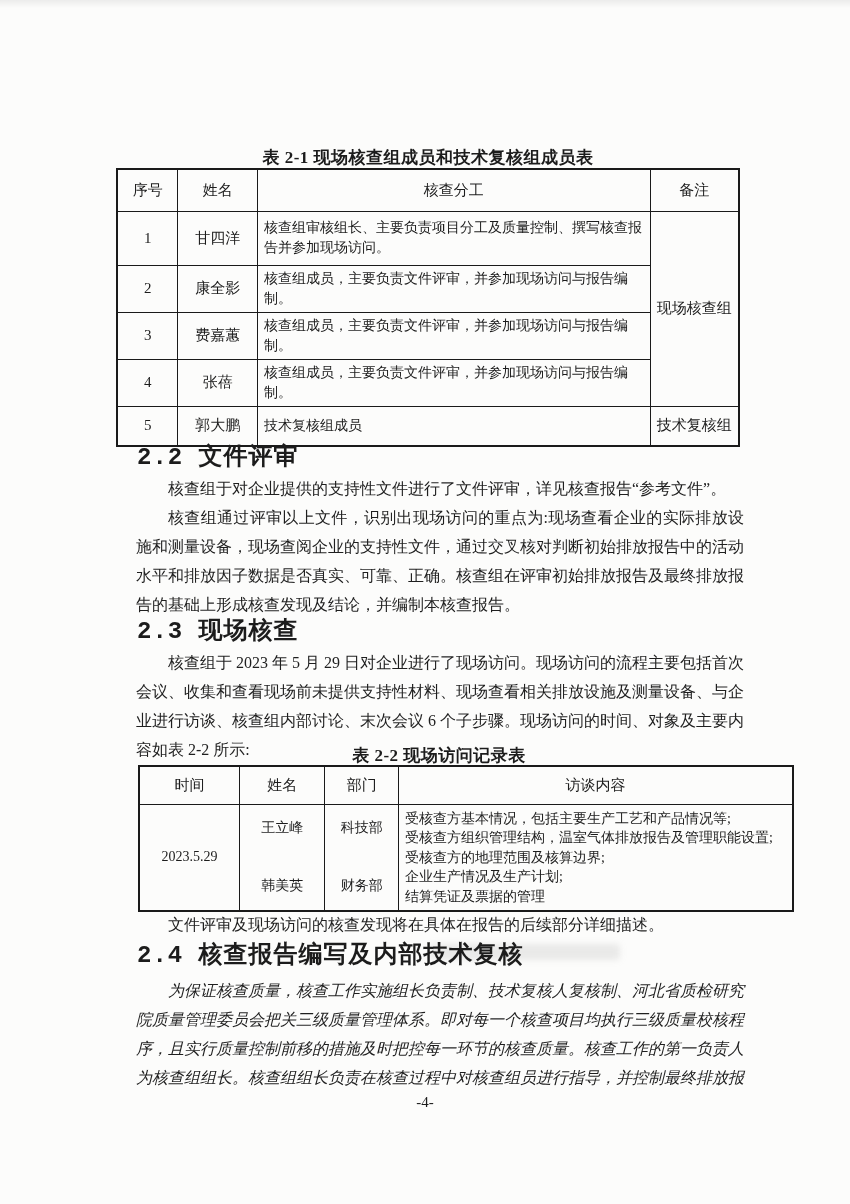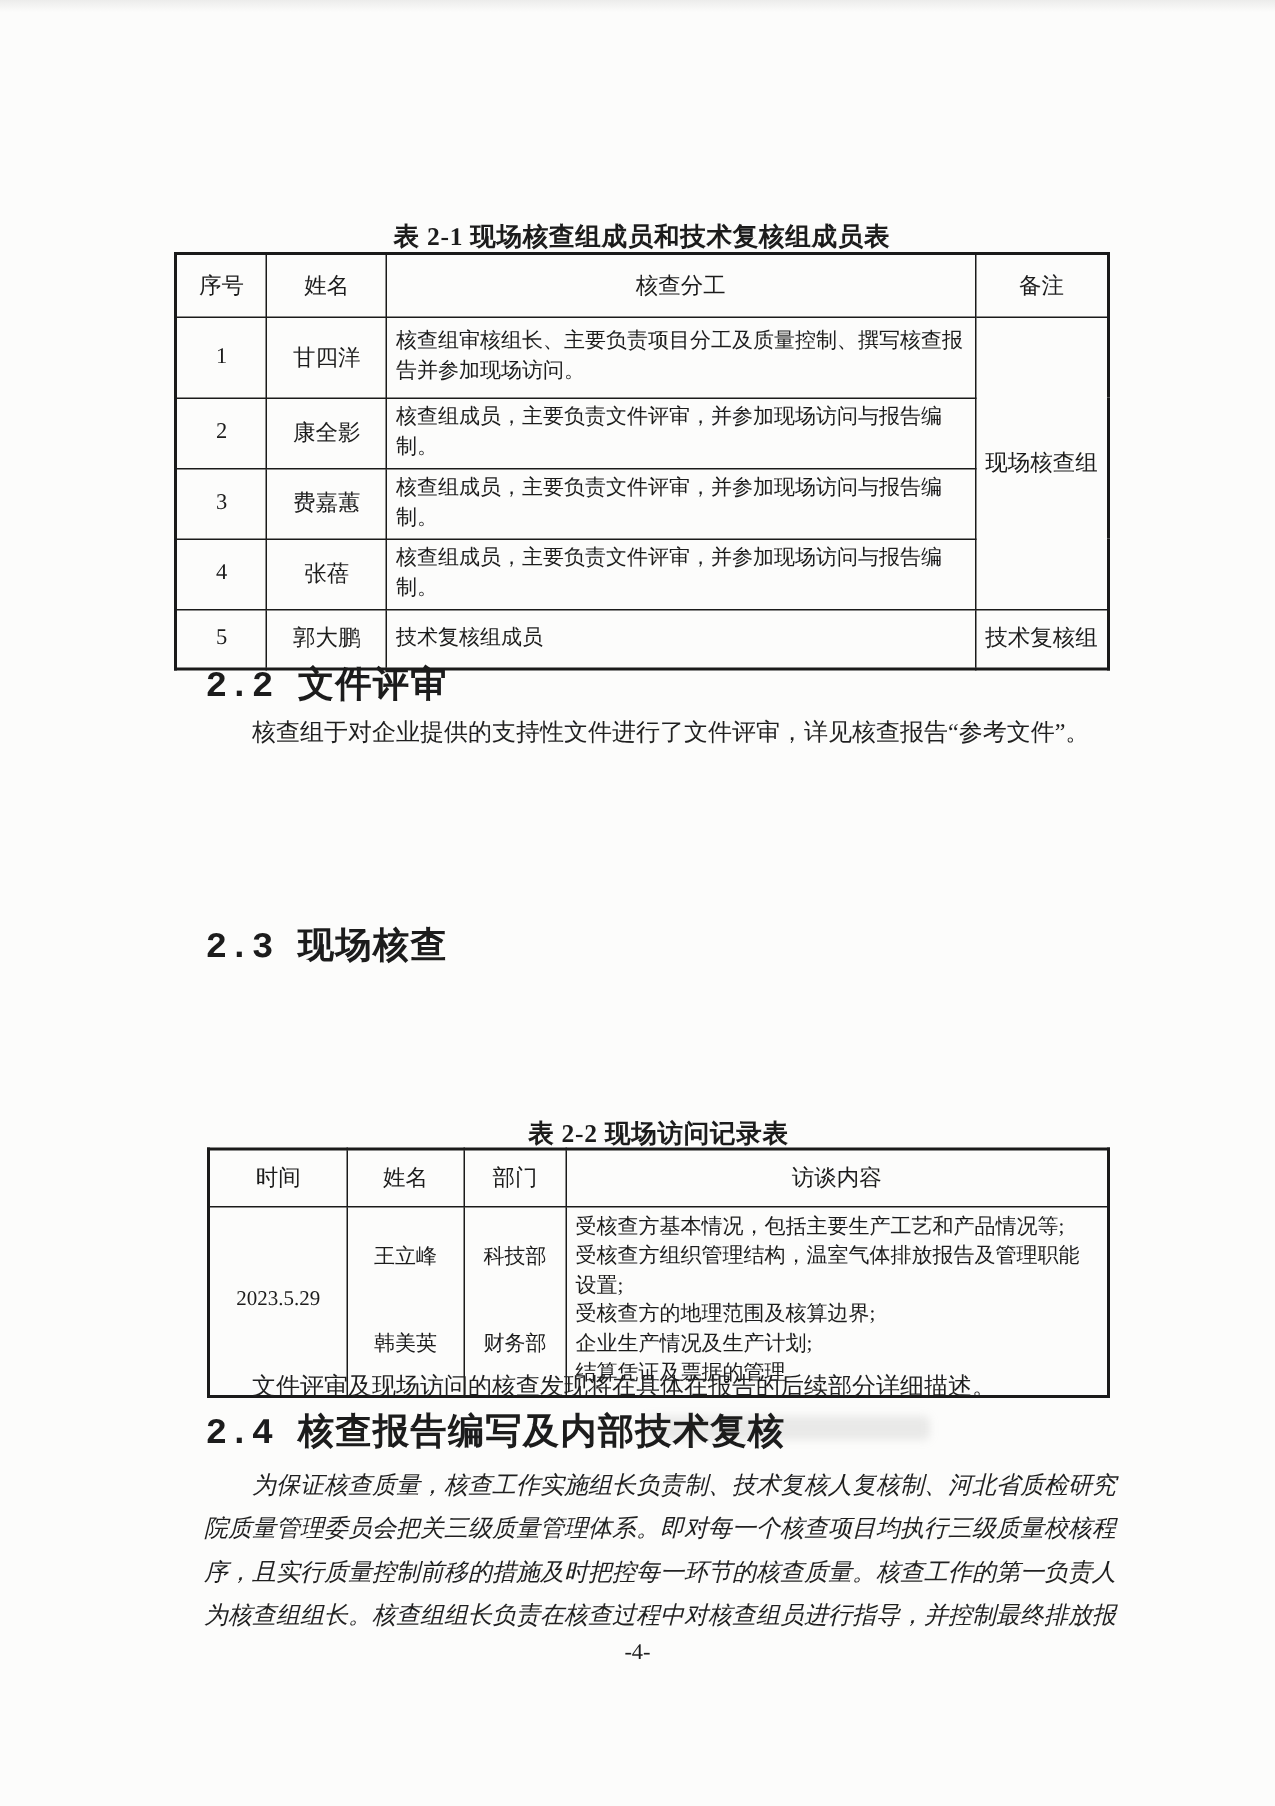--- a/index.html
+++ b/index.html
@@ -31,21 +31,21 @@
   .tbl { position:absolute; border:2px solid #1a1a1a; background:transparent; }
   .tbl td, .tbl th { border:1px solid #1a1a1a; vertical-align:middle; font-weight:normal; }
   #table1 { top:168px; left:116px; width:624px; }
   #table1 th { font-size:15px; text-align:center; height:42px; }
   #table1 td { font-size:15px; }
   #table1 td.c { text-align:center; }
   #table1 td.duty { font-size:14px; text-align:left; padding:3px 6px; line-height:20px; }
   #table1 tr.r1 td { height:54px; }
   #table1 tr.rx td { height:44px; }
   #table1 tr.r5 td { height:40px; }
-  #table2 { top:765px; left:138px; width:602px; }
+  #table2 { top:765px; left:138px; width:656px; }
   #table2 th { font-size:15px; text-align:center; height:38px; }
   #table2 td { font-size:14px; }
   #table2 td.c { text-align:center; }
   #table2 td.content { padding:4px 6px; line-height:19.5px; text-align:left; }
   #table2 .stack { display:flex; flex-direction:column; align-items:center; gap:40px; }
   .heading {
     position:absolute; left:137px;
     font-size:24px; font-weight:bold; letter-spacing:1px;
     font-family:Liberation Mono, monospace;
   }
@@ -117,22 +117,24 @@
       <td class="c">5</td>
       <td class="c">郭大鹏</td>
       <td class="duty">技术复核组成员</td>
       <td class="c">技术复核组</td>
     </tr>
   </tbody>
     </table>
 
   <div class="heading h22">2.2 文件评审</div>
   <p class="para p22a">核查组于对企业提供的支持性文件进行了文件评审，详见核查报告“参考文件”。</p>
+  <p class="para p22b">核查组通过评审以上文件，识别出现场访问的重点为:现场查看企业的实际排放设施和测量设备，现场查阅企业的支持性文件，通过交叉核对判断初始排放报告中的活动水平和排放因子数据是否真实、可靠、正确。核查组在评审初始排放报告及最终排放报告的基础上形成核查发现及结论，并编制本核查报告。</p>
 
   <div class="heading h23">2.3 现场核查</div>
+  <p class="para p23">核查组于 2023 年 5 月 29 日对企业进行了现场访问。现场访问的流程主要包括首次会议、收集和查看现场前未提供支持性材料、现场查看相关排放设施及测量设备、与企业进行访谈、核查组内部讨论、末次会议 6 个子步骤。现场访问的时间、对象及主要内容如表 2-2 所示:</p>
 
   <div class="caption t2">表 2-2 现场访问记录表</div>
 
   <table id="table2" class="tbl">
     <colgroup>
       <col style="width:15.4%">
         <col style="width:13.0%">
         <col style="width:11.3%">
         <col style="width:60.3%">
     </colgroup>

